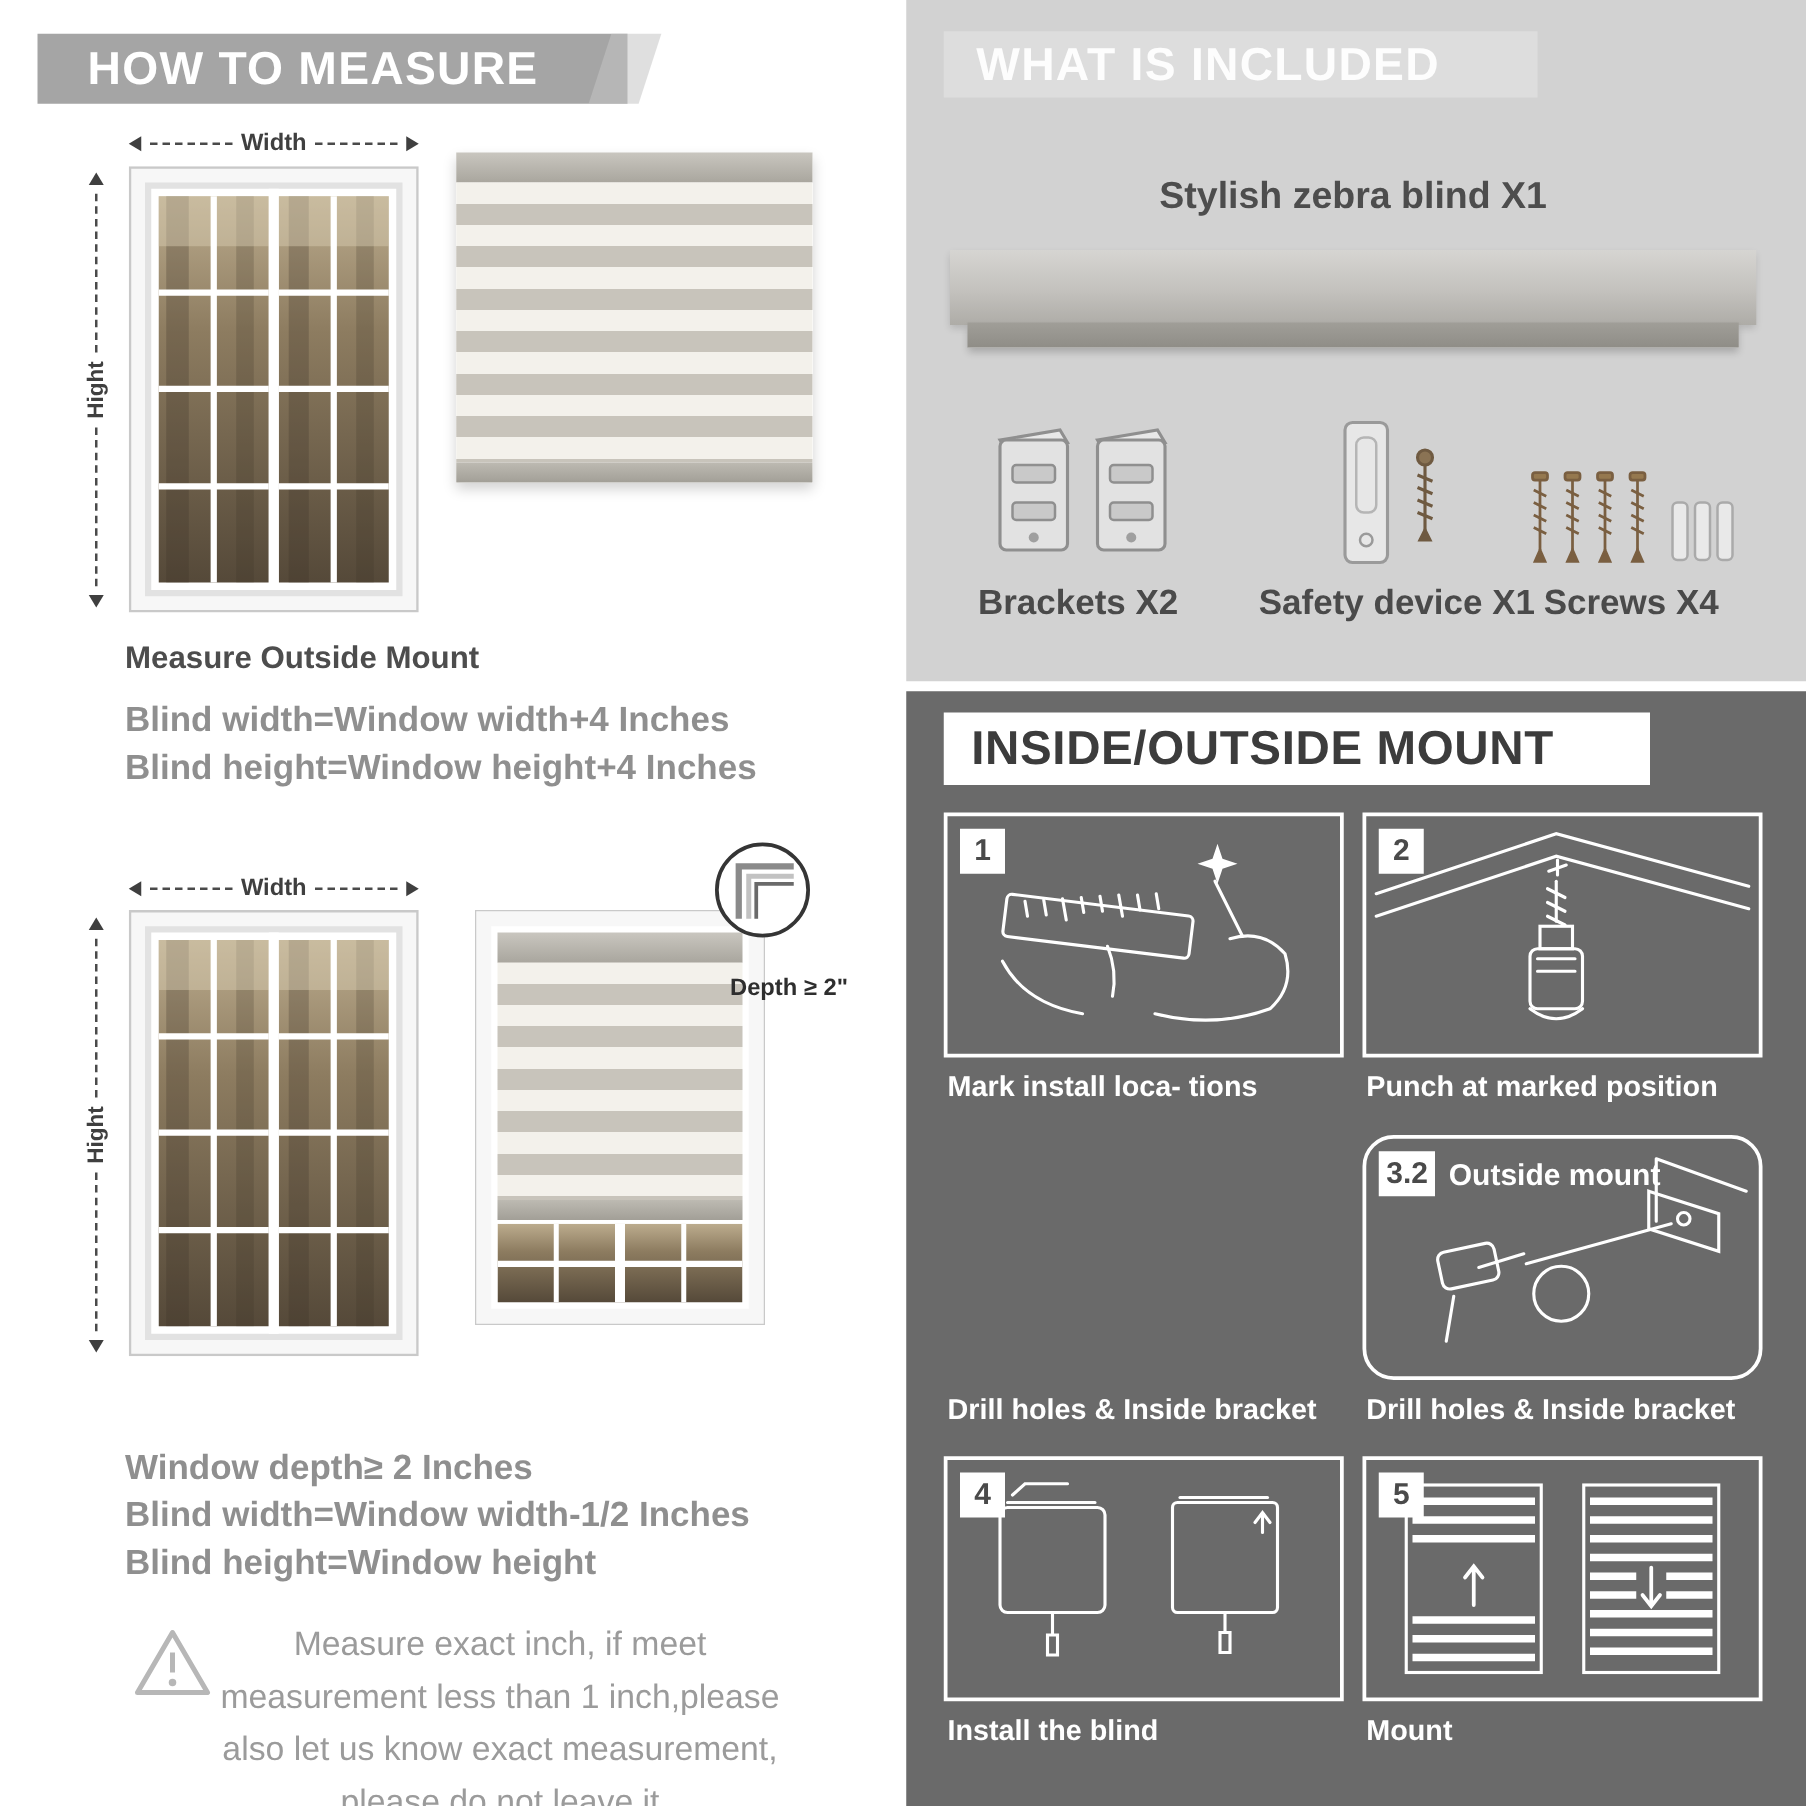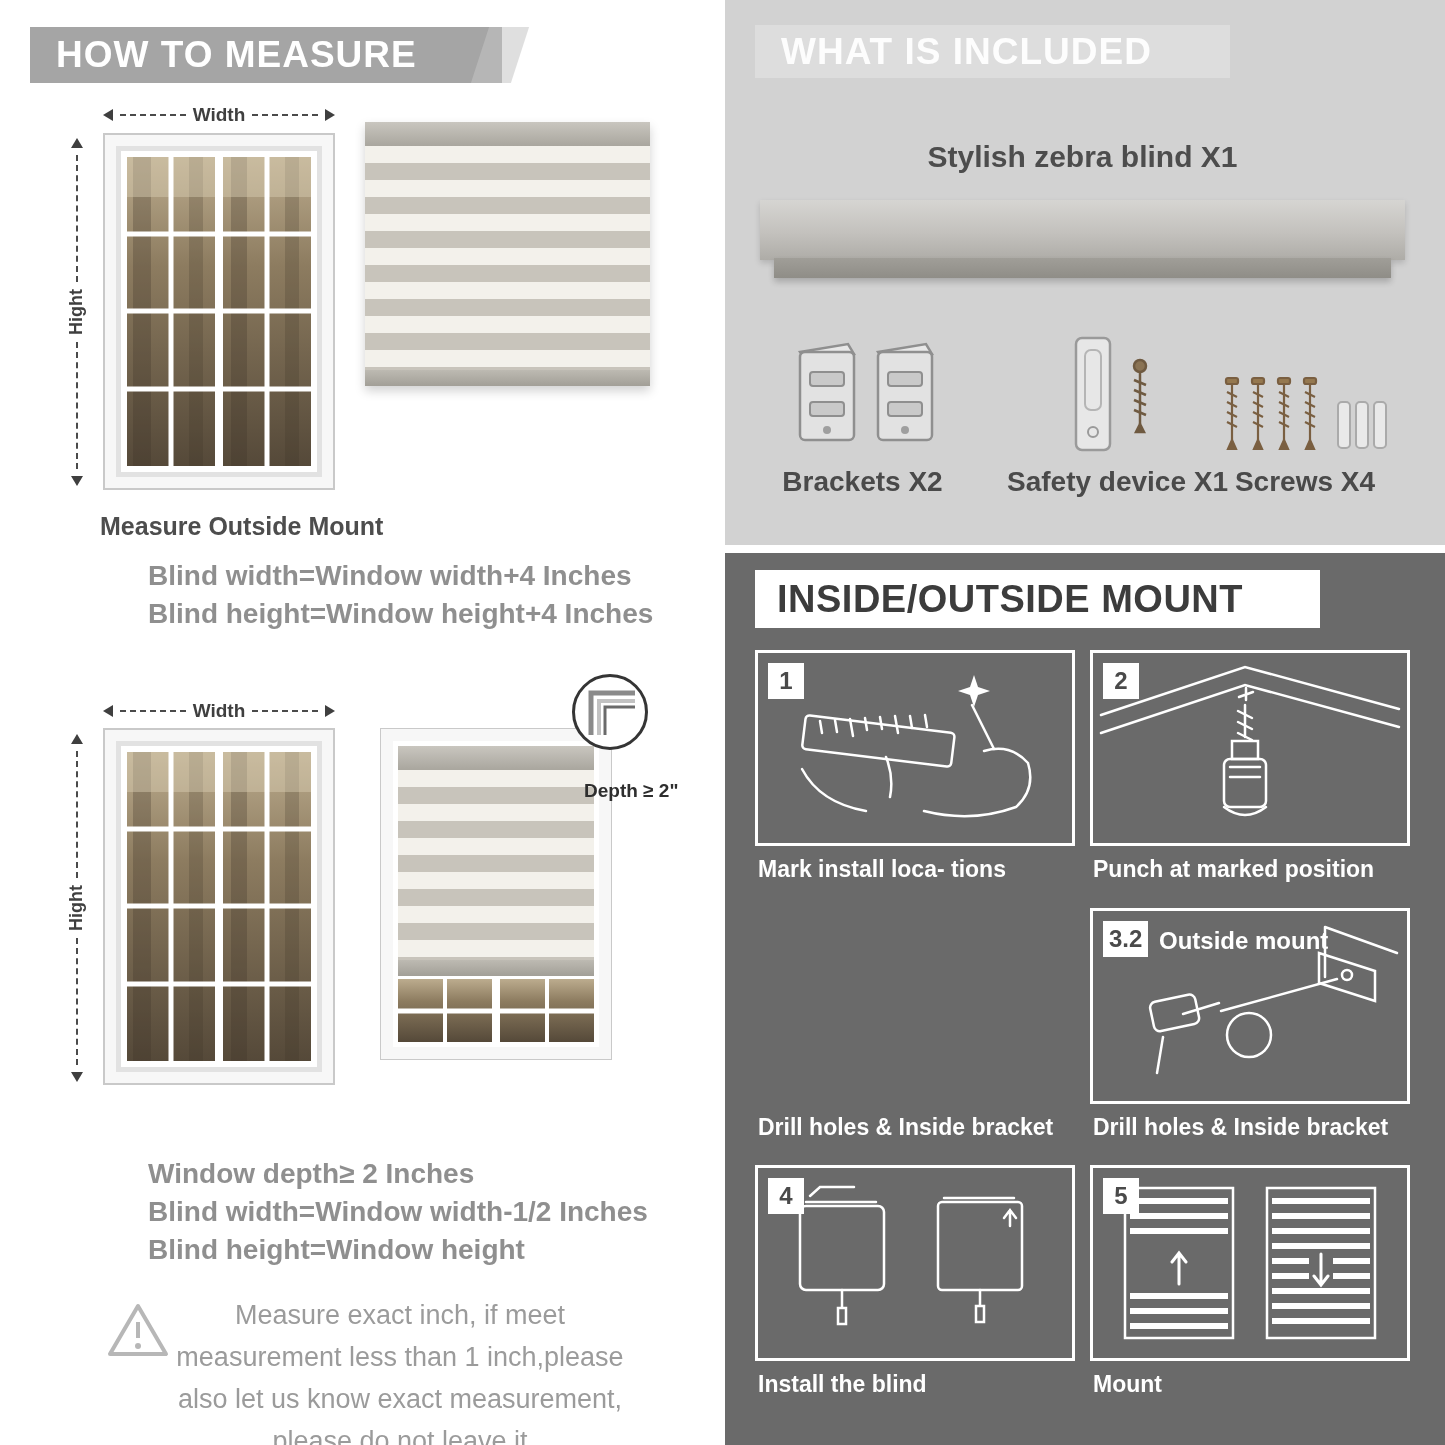--- a/index.html
+++ b/index.html
@@ -3,26 +3,26 @@
 <meta charset="utf-8">
 <style>
   * { margin:0; padding:0; box-sizing:border-box; }
   html,body { background:#fff; }
   body { font-family:"Liberation Sans", sans-serif; }
   .page { position:relative; width:1445px; height:1445px; background:#ffffff; overflow:hidden; }
   .abs { position:absolute; }
 
   
   .banner-left { left:30px; top:27px; width:472px; height:56px; background:#a5a5a5; color:#fff;
-    font-size:37px; font-weight:bold; display:flex; align-items:center; padding-left:26px; letter-spacing:1px; }
+    font-size:37px; font-weight:bold; display:flex; align-items:center; padding-left:40px; letter-spacing:1px; }
   .banner-left::after { content:""; position:absolute; right:-18px; top:0; width:40px; height:56px;
     background:#c4c4c4; transform:skewX(-18deg); opacity:.55; }
 
   .h-title { font-size:25px; font-weight:bold; color:#4d4d4d; }
-  .h-line  { font-size:28px; font-weight:bold; color:#8f8f8f;margin-left:48px; }
+  .h-line  { font-size:28px; font-weight:bold; color:#8f8f8f; }
 
   
   .harrow { display:flex; align-items:center; gap:7px; color:#3f3f3f; font-size:19px; font-weight:bold; }
   .harrow .dash { flex:1; border-top:2px dashed #4a4a4a; height:0; }
   .tri-l { width:0; height:0; border-top:6px solid transparent; border-bottom:6px solid transparent; border-right:10px solid #3f3f3f; }
   .tri-r { width:0; height:0; border-top:6px solid transparent; border-bottom:6px solid transparent; border-left:10px solid #3f3f3f; }
   .varrow { display:flex; flex-direction:column; align-items:center; gap:7px; color:#3f3f3f; font-size:18px; font-weight:bold; }
   .varrow .dash { flex:1; border-left:2px dashed #4a4a4a; width:0; }
   .tri-u { width:0; height:0; border-left:6px solid transparent; border-right:6px solid transparent; border-bottom:10px solid #3f3f3f; }
   .tri-d { width:0; height:0; border-left:6px solid transparent; border-right:6px solid transparent; border-top:10px solid #3f3f3f; }
@@ -281,21 +281,21 @@
         <path d="M137 114 h30 M137 124 h30"></path>
         <path d="M131 154 q21 16 42 0"></path>
       </g>
     </svg>
     <div class="step-num">2</div>
   </div>
   <div class="step-caption" style="left:1093px; top:856px;">Punch at  marked position</div>
   <div class="step-caption" style="left:758px; top:856px;">Mark install loca- tions</div>
 
 
-  <div class="step-panel" style="left:1090px; top:908px;">
+  <div class="step-panel" style="left:1090px; top:908px;border-radius:25px;">
     <svg class="step-art" viewBox="0 0 314 190">
       <g fill="none" stroke="#ffffff" stroke-width="2.5" stroke-linecap="round">
         <path d="M232 16 L304 42 M232 16 L232 66"></path>
         <path d="M226 42 l56 18 l0 30 l-56 -18 z"></path>
         <circle cx="254" cy="64" r="5"></circle>
         <path d="M244 68 L128 100"></path>
         <path d="M126 92 l-36 11"></path>
         <rect x="56" y="92" width="46" height="30" rx="6" transform="rotate(-12 56 92)"></rect>
         <path d="M70 126 l-6 36"></path>
         <circle cx="156" cy="124" r="22"></circle>

